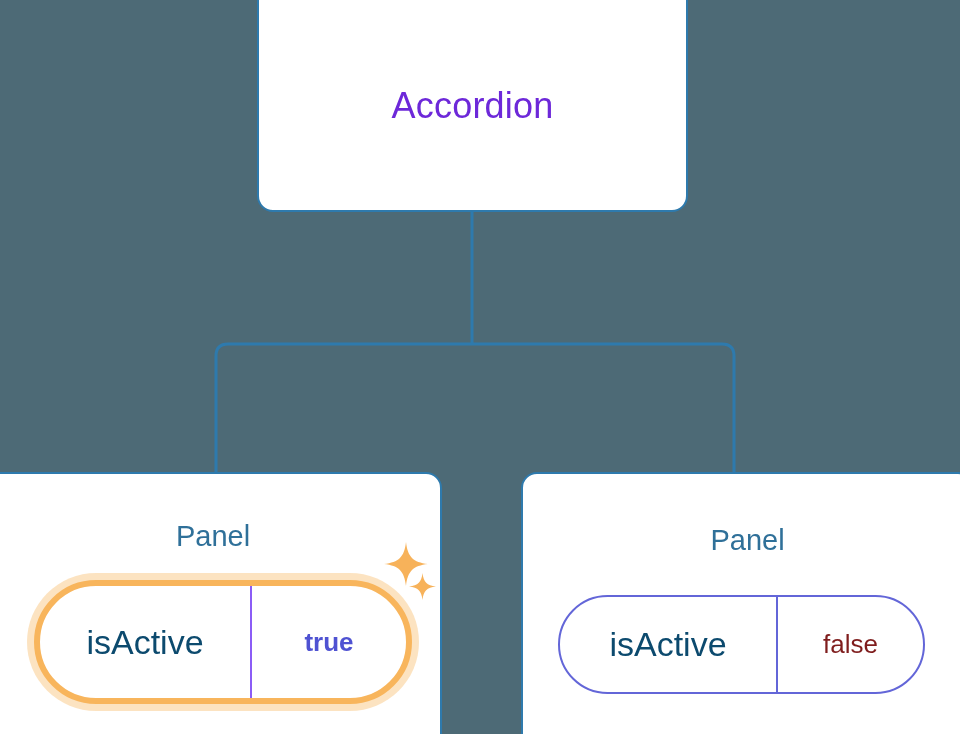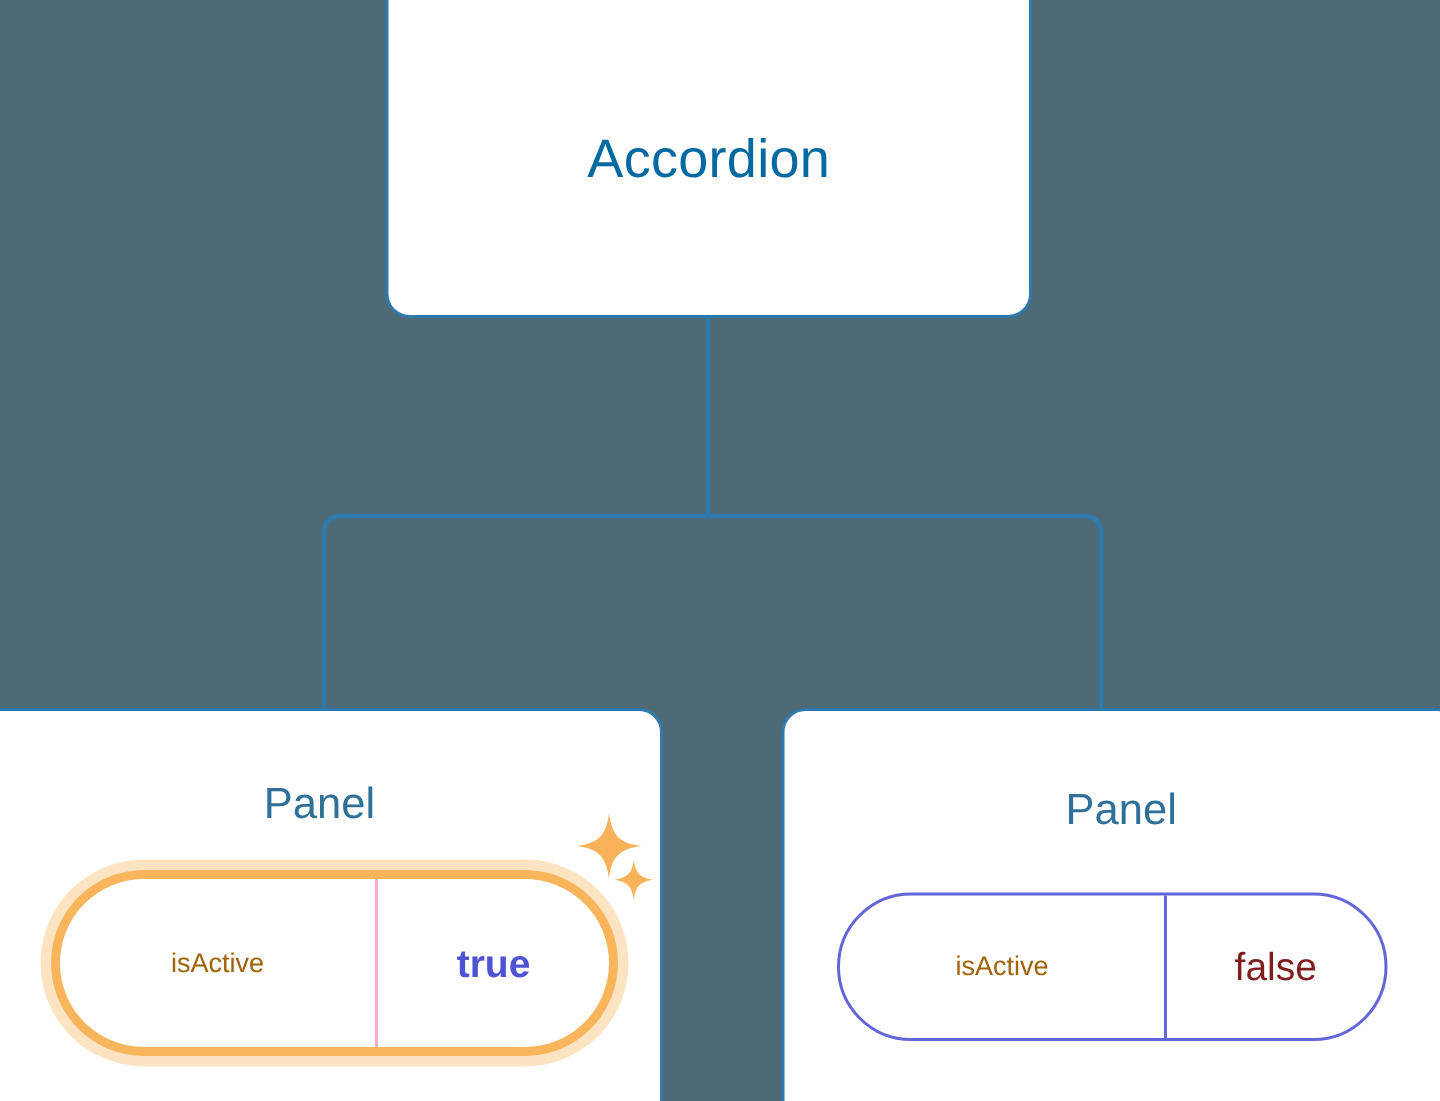--- a/index.html
+++ b/index.html
@@ -43,21 +43,21 @@
     left: 257px;
     top: -48px;
     width: 431px;
     height: 260px;
     display: flex;
     align-items: center;
     justify-content: center;
   }
   #accordion-title {
     font-size: 36px;
-    color: #0369a1;
+    color: #6d28d9;
     letter-spacing: 0.2px;
     line-height: 1;
     
     margin-top: 48px;
   }
 
   #panel-card-left {
     left: -16px;
     top: 472px;
     width: 458px;
@@ -89,37 +89,37 @@
     align-items: stretch;
     box-sizing: border-box;
     background: #ffffff;
   }
   .pill .cell {
     display: flex;
     align-items: center;
     justify-content: center;
     box-sizing: border-box;
   }
-  .pill .cell-key { font-size: 18px; color: #a16207; }
+  .pill .cell-key { font-size: 34px; color: #0c4a6e; }
   .pill .cell-val { font-size: 26px; color: #7f1d1d; }
 
   
   #pill-left {
     left: 48px;
     top: 106px;
     width: 378px;
     height: 124px;
     border: 6px solid #f8b55c;
     border-radius: 62px;
     box-shadow: 0 0 0 7px rgba(248, 181, 92, 0.38);
   }
   #pill-left .cell-key  { width: 210px; }
   #pill-left .cell-val  {
     flex: 1;
-    border-left: 2px solid #f9a8d4;
+    border-left: 2px solid #8b5cf6;
     font-weight: bold;
     color: #4f52d2;
   }
 
   
   #pill-right {
     left: 35px;
     top: 121px;
     width: 367px;
     height: 99px;

